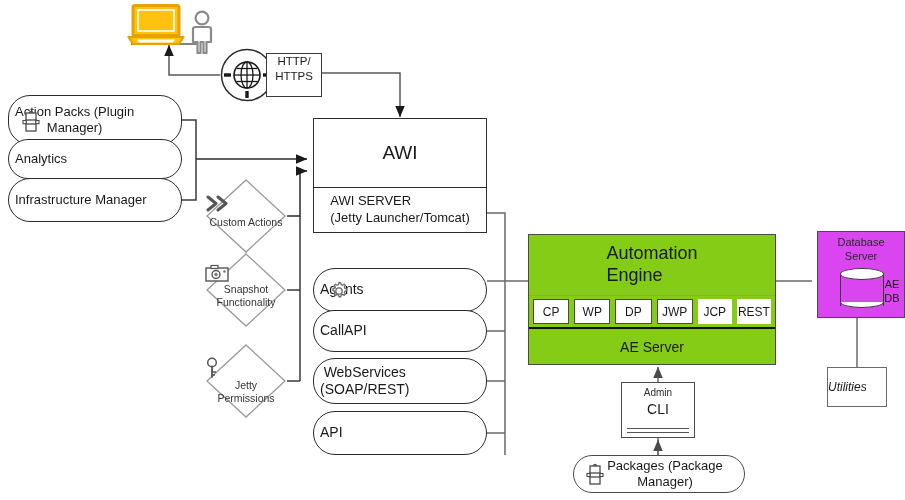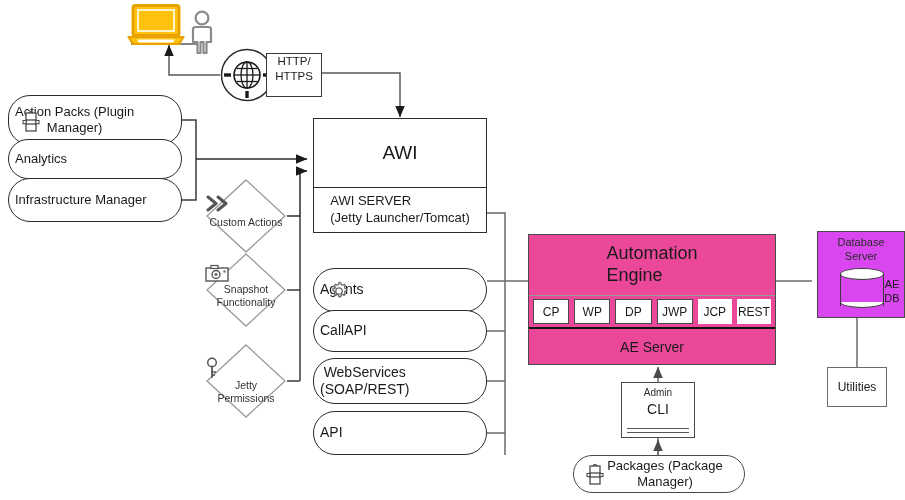--- a/index.html
+++ b/index.html
@@ -61,21 +61,21 @@
     display:flex; align-items:center; justify-content:center;
     font-size:13px; line-height:1.3; white-space:pre-line;
   }
 
   
   #ae-box{
     position:absolute;
     left:528px; top:234px; width:248px; height:131px;
     border:1.4px solid #4a4a4a;
     box-sizing:border-box;
-    background:#ec4899;
+    background:#84cc16;
     display:flex; flex-direction:column;
   }
   #ae-title{
     flex:0 0 60px;
     display:flex; align-items:center; justify-content:center;
     font-size:18px; line-height:1.2; white-space:pre-line;
     border-bottom:1.2px solid #9a9a9a;
   }
   #ae-ports{
     flex:0 0 33px;
@@ -158,22 +158,22 @@
   }
   #cli-bars div{
     height:0; border-top:1.2px solid #555; margin-top:3px;
   }
 
   
   #util-box{
     position:absolute;
     left:827px; top:367px; width:60px; height:40px;
     border:1.3px solid #6a6a6a; box-sizing:border-box;
-    display:flex; align-items:center; justify-content:center;
-    font-size:12px; background:#fff;
+    display:flex; align-items:center; 
+    font-size:12px; background:#fff;font-style:italic;
   }
 
   
   .diamond-wrap{ position:absolute; }
   .diamond-wrap svg{ position:absolute; left:0; top:0; }
   .diamond-label{
     position:absolute; left:0; width:100%;
     text-align:center; font-size:10.5px; line-height:1.25;
     color:#333; white-space:pre-line;
   }

